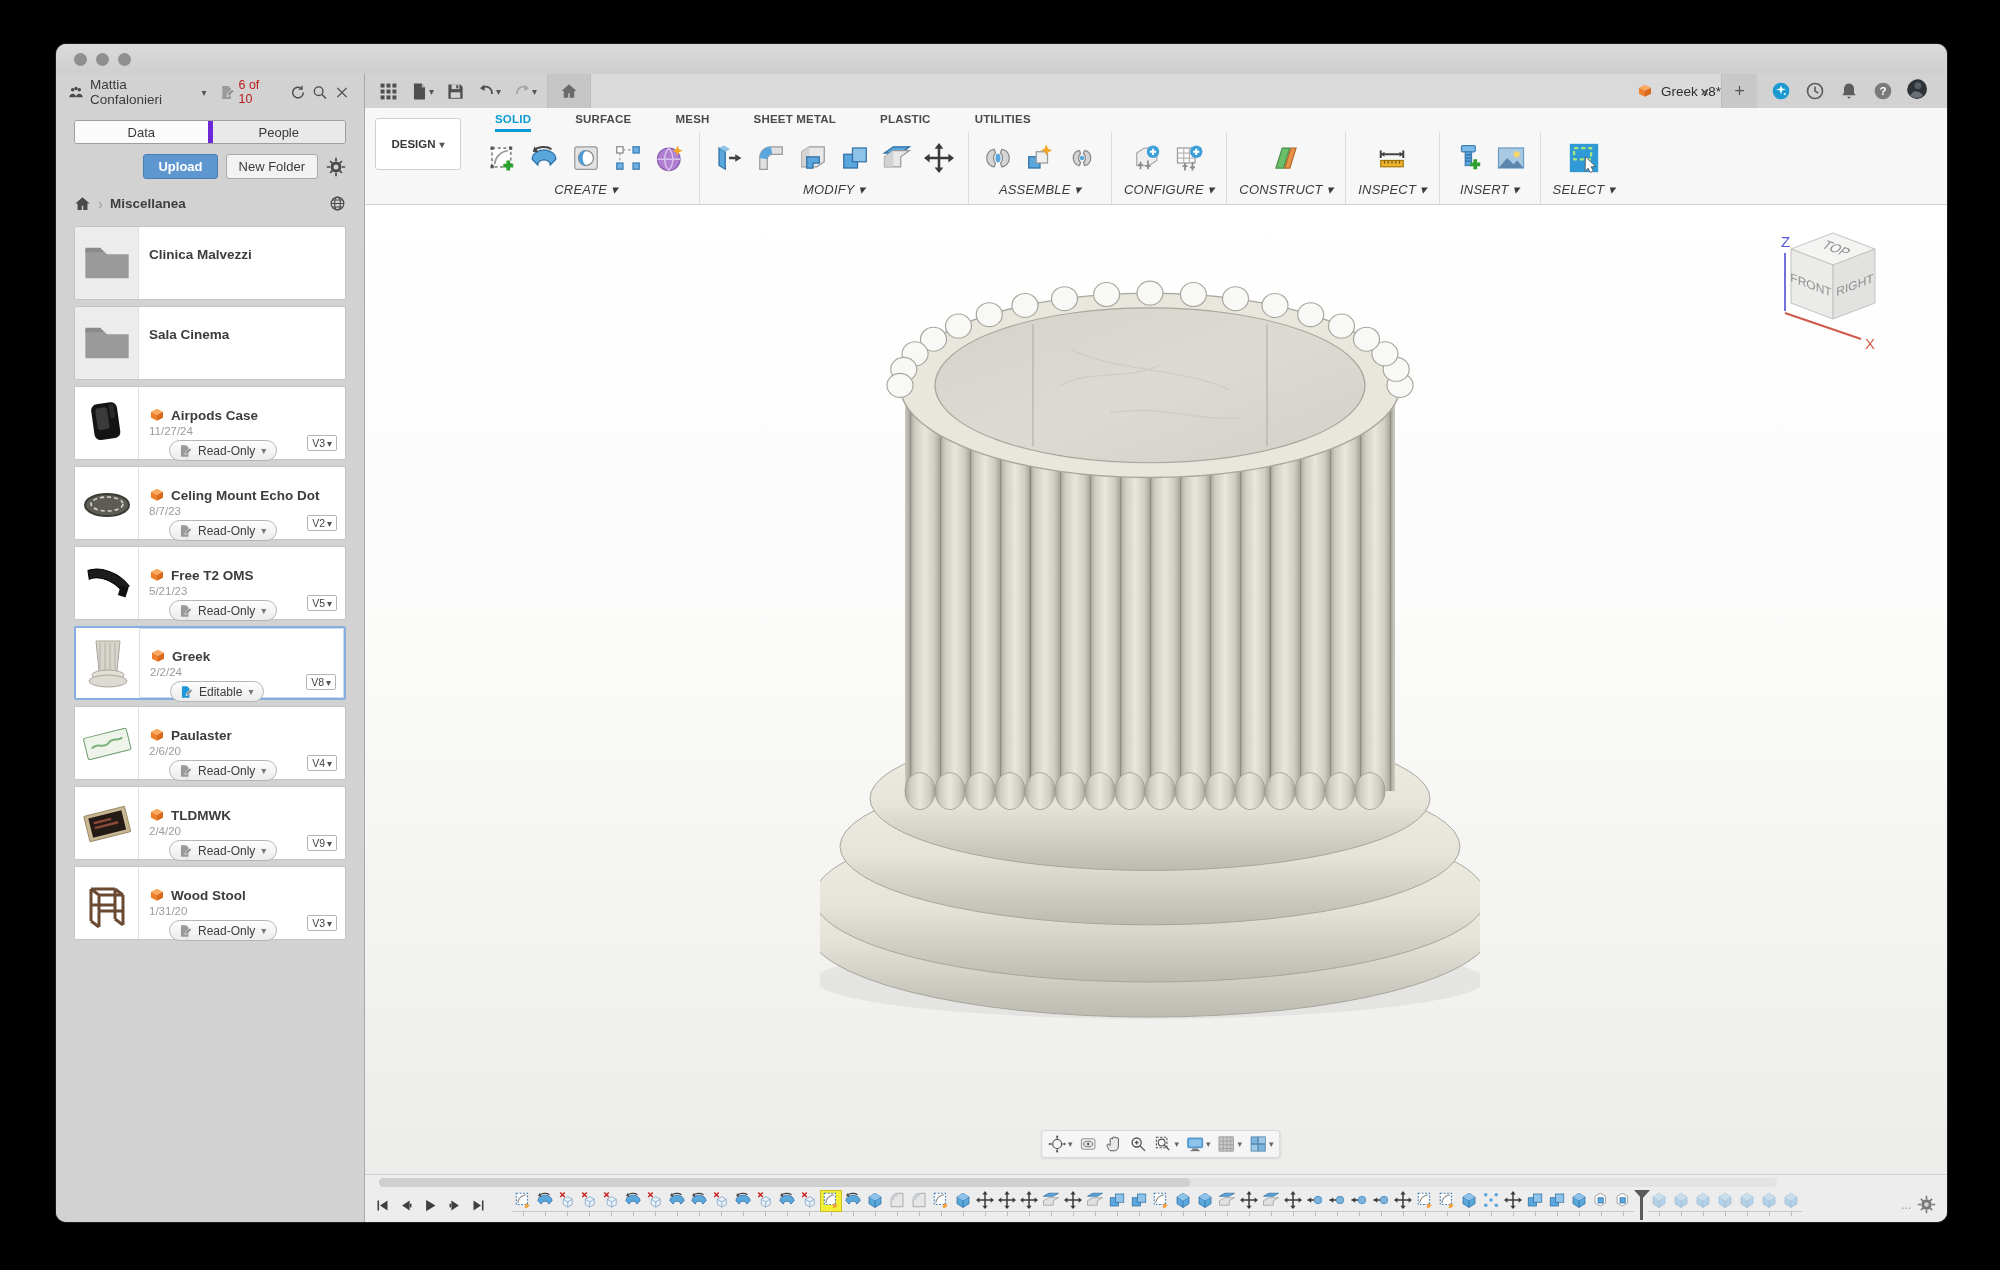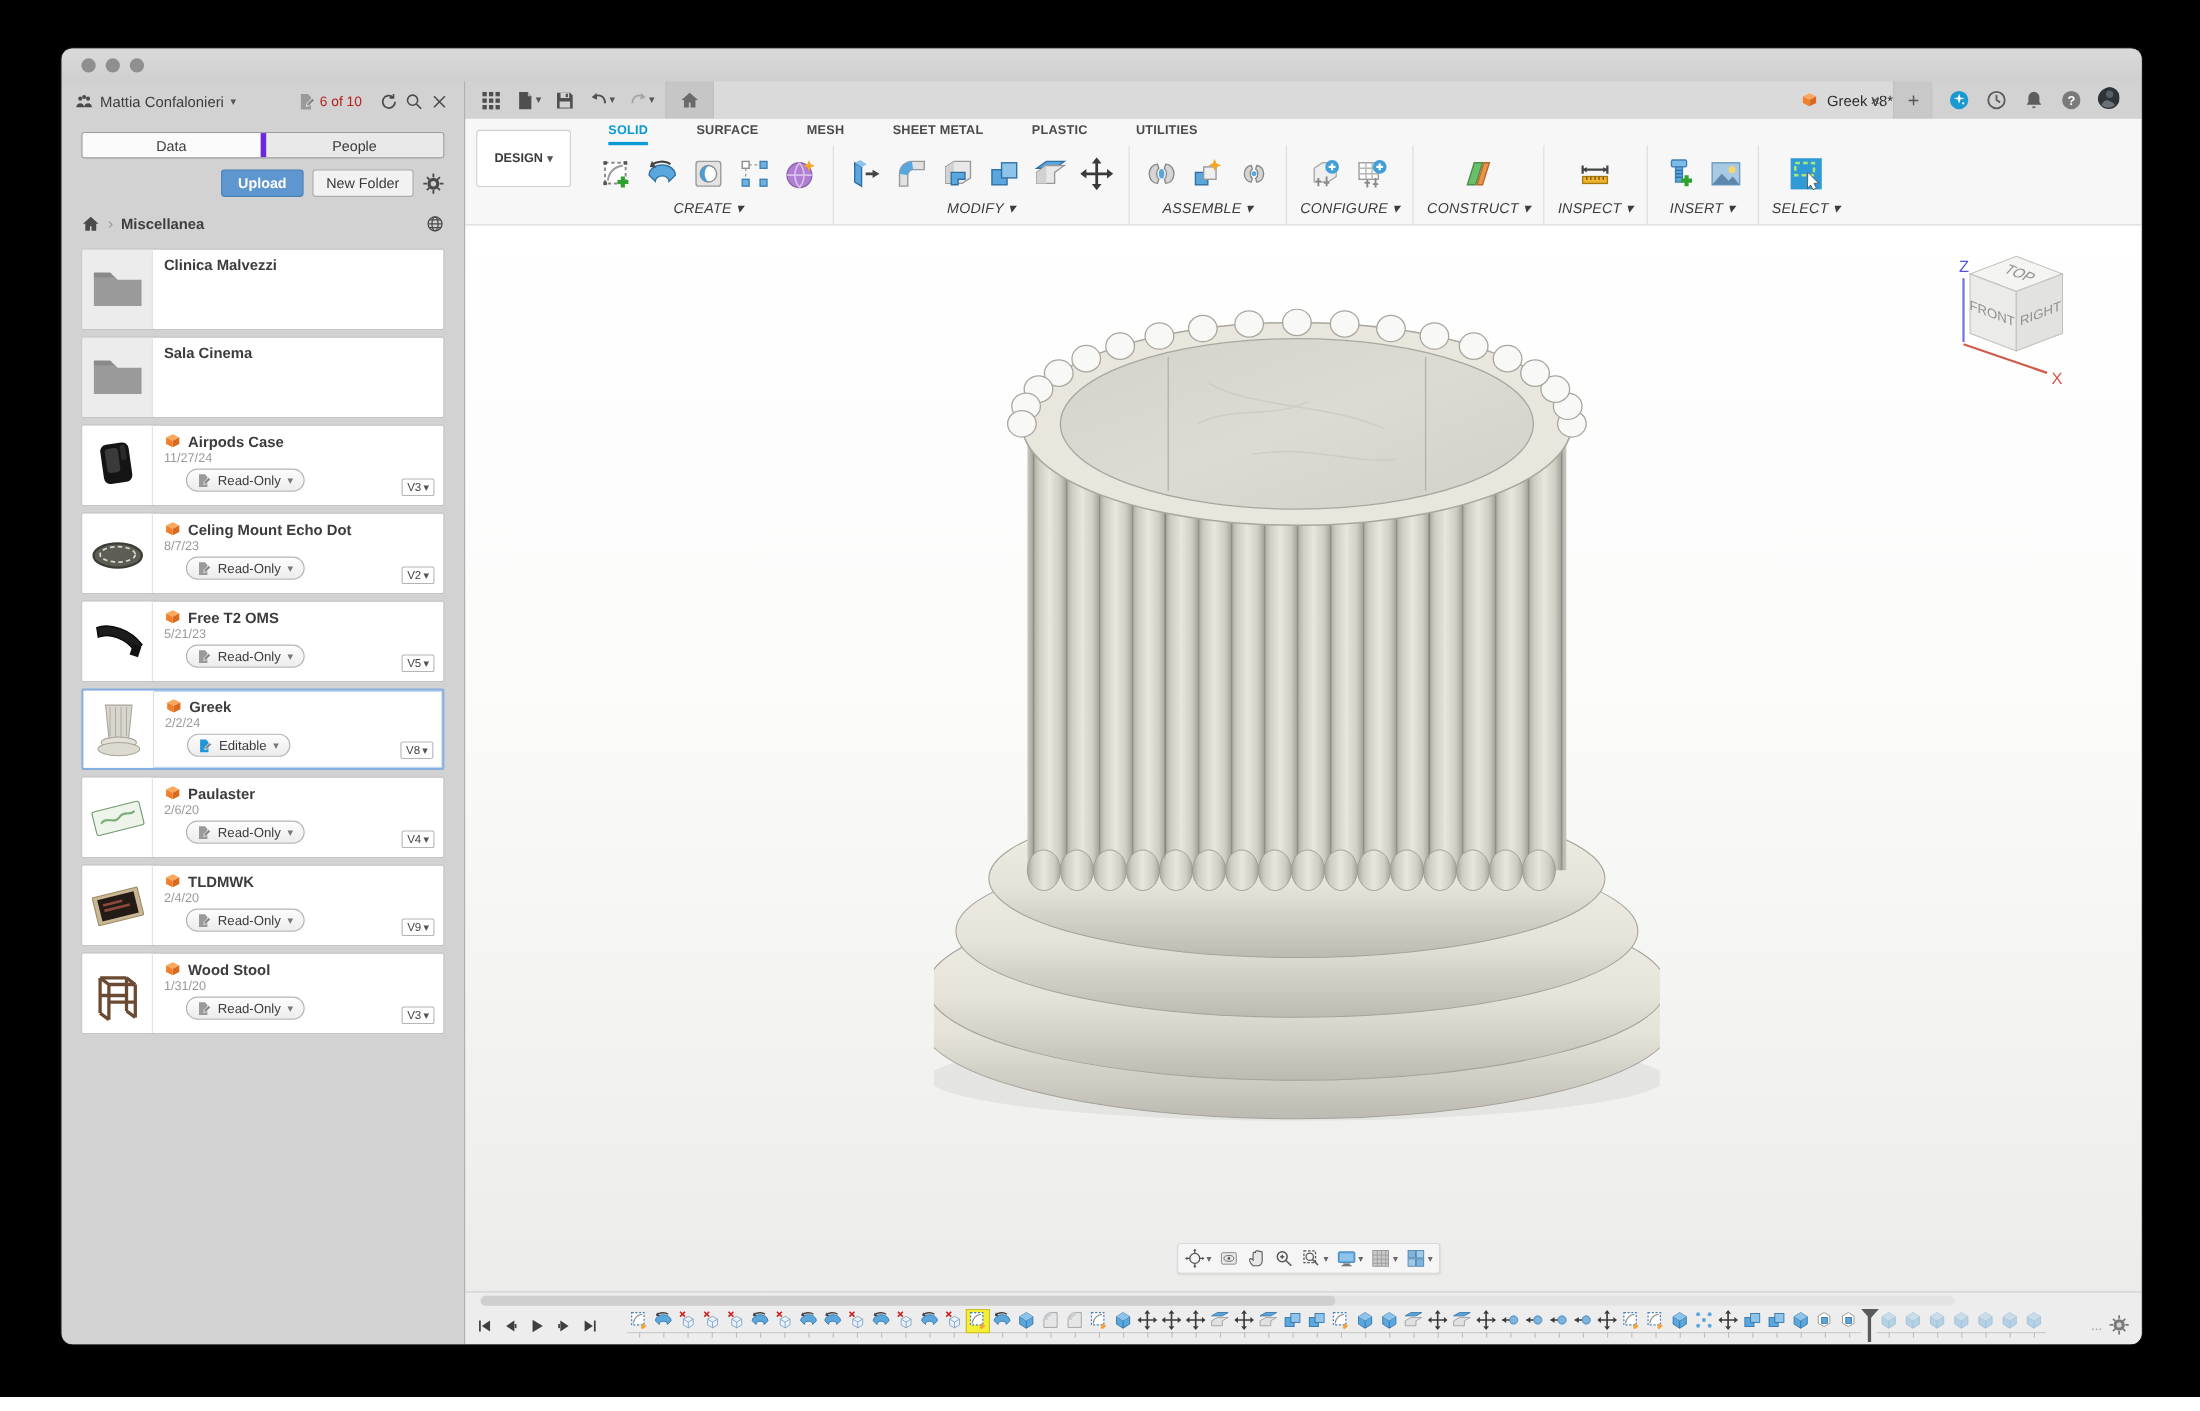--- a/index.html
+++ b/index.html
@@ -7,21 +7,21 @@
   .stage { position:relative; width:2000px; height:1283px; background:#000; }
   .bottom-strip { position:absolute; left:0; bottom:0; width:2000px; height:13px; background:#fff; }
 
   .window { position:absolute; left:56px; top:44px; width:1891px; height:1178px; background:#d3d3d3; border-radius:10px; overflow:hidden; box-shadow:0 0 0 1px #1a1a1a; display:flex; flex-direction:column; }
   .titlebar { height:30px; background:linear-gradient(#dadada,#cfcfcf); display:flex; align-items:center; padding-left:18px; flex:0 0 auto; }
   .tl-dot { width:13px; height:13px; border-radius:50%; background:#8f8f8f; margin-right:9px; }
 
   .main { flex:1; display:flex; min-height:0; }
 
   
-  .data-panel { width:367px; flex:0 0 auto; background:#d2d2d2; border-right:1px solid #a8a8a8; display:flex; flex-direction:column; }
+  .data-panel { width:309px; flex:0 0 auto; background:#d2d2d2; border-right:1px solid #a8a8a8; display:flex; flex-direction:column; }
   .user-row { height:36px; display:flex; align-items:center; padding:0 14px 0 12px; color:#3c3c3c; font-size:13.5px; gap:6px; }
   .user-row .grow { flex:1; }
   .uicon { width:17px; height:17px; color:#4a4a4a; }
   .jobs { display:flex; align-items:center; gap:4px; font-size:12.5px; color:#b91c1c; margin-right:10px; }
   .caret-sm { font-size:10px; color:#555; }
   .seg { display:flex; margin:10px 18px 0 18px; border:1px solid #9e9e9e; border-radius:3px; overflow:hidden; height:24px; }
   .seg-btn { flex:1; display:flex; align-items:center; justify-content:center; font-size:13px; color:#3a3a3a; background:#e9e9e9; border-left:5px solid #6d28d9; }
   .seg-btn:first-child { border-left:none; }
   .seg-btn.active { background:#fbfbfb; }
   .panel-actions { display:flex; align-items:center; justify-content:flex-end; gap:8px; margin:10px 18px 0 18px; }
@@ -31,21 +31,21 @@
   .breadcrumb { display:flex; align-items:center; gap:7px; margin:16px 18px 6px 18px; color:#3a3a3a; }
   .breadcrumb .sep { color:#9a9a9a; font-size:15px; }
   .crumb-label { font-size:13.5px; font-weight:bold; color:#3e3e3e; }
   .breadcrumb .grow { flex:1; }
   .file-list { flex:1; overflow:hidden; padding:8px 18px 0 18px; }
   .card { display:flex; background:#fff; border:1px solid #c4c4c4; border-radius:2px; margin-bottom:6px; height:74px; position:relative; }
   .card.selected { border:2px solid #86aede; box-shadow:0 0 0 1px #c9daf0 inset; }
   .thumb { width:64px; flex:0 0 auto; background:#ececec; display:flex; align-items:center; justify-content:center; border-right:1px solid #e0e0e0; }
   .card.file .thumb { background:#fff; }
   .thumb svg { width:52px; height:56px; }
-  .card-body { flex:1; padding:6px 8px 4px 10px; position:relative; }
+  .card-body { flex:1; padding:20px 8px 4px 10px; position:relative; }
   .fname-row { display:flex; align-items:center; gap:6px; }
   .cube-ic { width:16px; height:16px; }
   .fname { font-size:13.5px; font-weight:bold; color:#3c3c3c; }
   .fdate { font-size:11.5px; color:#9a9a9a; margin:2px 0 3px 0; }
   .pill { display:inline-flex; align-items:center; gap:6px; border:1px solid #b5b5b5; border-radius:11px; background:linear-gradient(#fdfdfd,#ececec); height:21px; padding:0 10px 0 8px; margin-left:20px; }
   .pill .picon { width:14px; height:14px; color:#9a9a9a; }
   .pill.editable .picon { color:#2196d9; }
   .pill-label { font-size:12px; color:#3c3c3c; }
   .pill .caret-sm { color:#777; }
   .ver-badge { position:absolute; right:8px; bottom:8px; border:1px solid #b5b5b5; background:#fff; border-radius:2px; font-size:10.5px; color:#444; padding:1px 4px; display:flex; gap:2px; align-items:center; }

